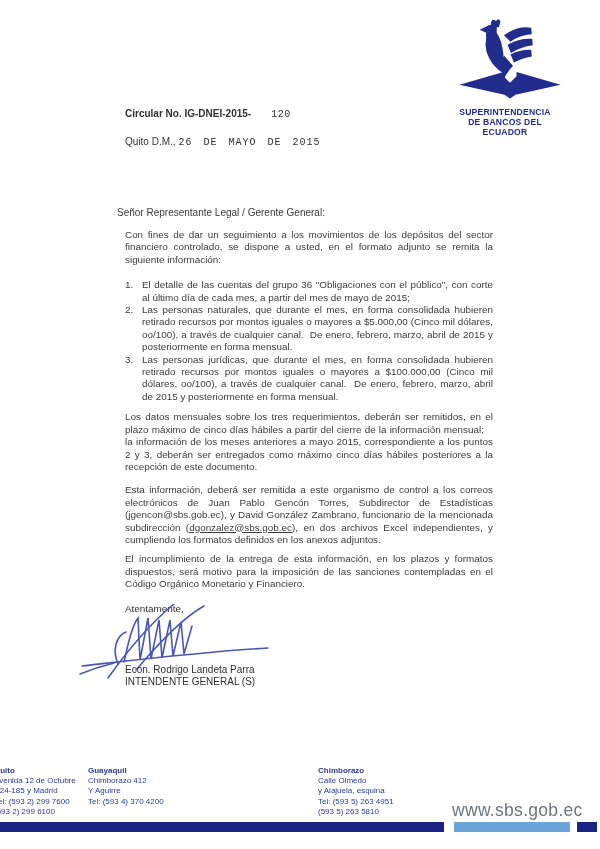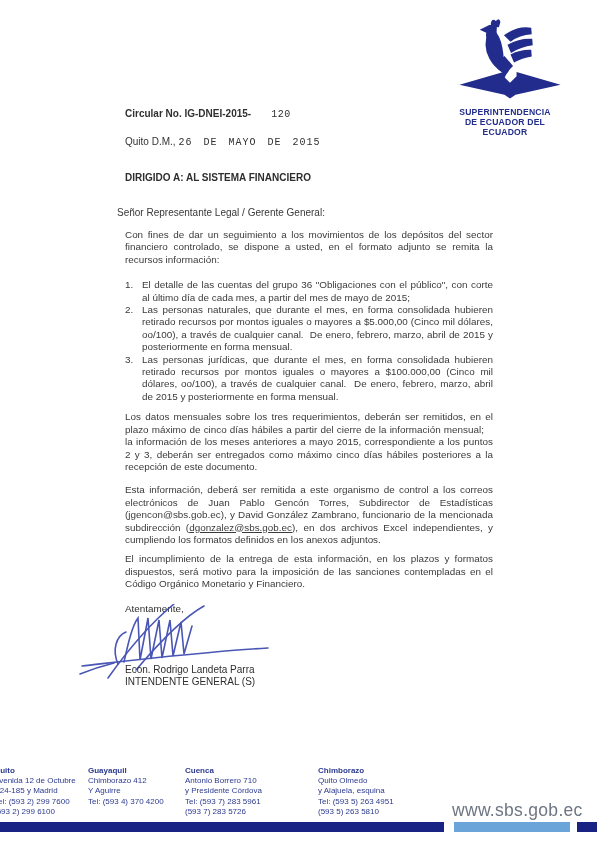--- a/index.html
+++ b/index.html
@@ -72,35 +72,34 @@
 
       <path d="M49 21 q14 -10 27 -7.5 l0.5 6.5 q-12 0.5 -21 7.5 z"></path>
       <path d="M52.5 30.5 q12 -7 24.5 -6 l0.5 6.5 q-11.5 1.5 -21.5 7.5 z"></path>
       <path d="M55.5 40 q10 -5 20.5 -4.5 l0.5 6.5 q-9.5 1.5 -17.5 6 z"></path>
 
       <path d="M5 70 L48.5 57.5 L48.5 61.5 L55 68 L61.5 61.5 L61.5 57.5 L105 70 L60.5 80 L55 83.5 L49.5 80 Z"></path>
     </g>
   </svg>
   <div class="logo-text">
     <div>SUPERINTENDENCIA</div>
-    <div>DE ECUADOR DEL</div>
+    <div>DE BANCOS DEL</div>
     <div>ECUADOR</div>
   </div>
 
   <div class="circular-line">
     <span class="lbl">Circular No. IG-DNEI-2015-</span><span class="mono num">120</span>
   </div>
   <div class="date-line">
     <span>Quito D.M.,</span><span class="mono date">26 DE MAYO DE 2015</span>
   </div>
-  <div class="directed">DIRIGIDO A: AL SISTEMA FINANCIERO</div>
   <div class="salutation">Señor Representante Legal / Gerente General:</div>
 
   <div class="body-flow">
-    <p class="p-intro">Con fines de dar un seguimiento a los movimientos de los depósitos del sector financiero controlado, se dispone a usted, en el formato adjunto se remita la recursos información:</p>
+    <p class="p-intro">Con fines de dar un seguimiento a los movimientos de los depósitos del sector financiero controlado, se dispone a usted, en el formato adjunto se remita la siguiente información:</p>
 
     <div class="num-list">
       <div class="list-item">
         <span class="n">1.</span>
         <span class="t">El detalle de las cuentas del grupo 36 "Obligaciones con el público", con corte al último día de cada mes, a partir del mes de mayo de 2015;</span>
       </div>
       <div class="list-item">
         <span class="n">2.</span>
         <span class="t">Las personas naturales, que durante el mes, en forma consolidada hubieren retirado recursos por montos iguales o mayores a $5.000,00 (Cinco mil dólares, oo/100), a través de cualquier canal.&nbsp; De enero, febrero, marzo, abril de 2015 y posteriormente en forma mensual.</span>
       </div>
@@ -140,30 +139,23 @@
     <div>N24-185 y Madrid</div>
     <div>Tel: (593 2) 299 7600</div>
     <div>(593 2) 299 6100</div>
   </div>
   <div class="office off-2">
     <div class="city">Guayaquil</div>
     <div>Chimborazo 412</div>
     <div>Y Aguirre</div>
     <div>Tel: (593 4) 370 4200</div>
   </div>
-  <div class="office off-3">
-    <div class="city">Cuenca</div>
-    <div>Antonio Borrero 710</div>
-    <div>y Presidente Córdova</div>
-    <div>Tel: (593 7) 283 5961</div>
-    <div>(593 7) 283 5726</div>
-  </div>
   <div class="office off-4">
     <div class="city">Chimborazo</div>
-    <div>Quito Olmedo</div>
+    <div>Calle Olmedo</div>
     <div>y Alajuela, esquina</div>
     <div>Tel: (593 5) 263 4951</div>
     <div>(593 5) 263 5810</div>
   </div>
 
   <div class="website">www.sbs.gob.ec</div>
 
   <div class="bar bar-dark"></div>
   <div class="bar bar-light"></div>
   <div class="bar bar-end"></div>

